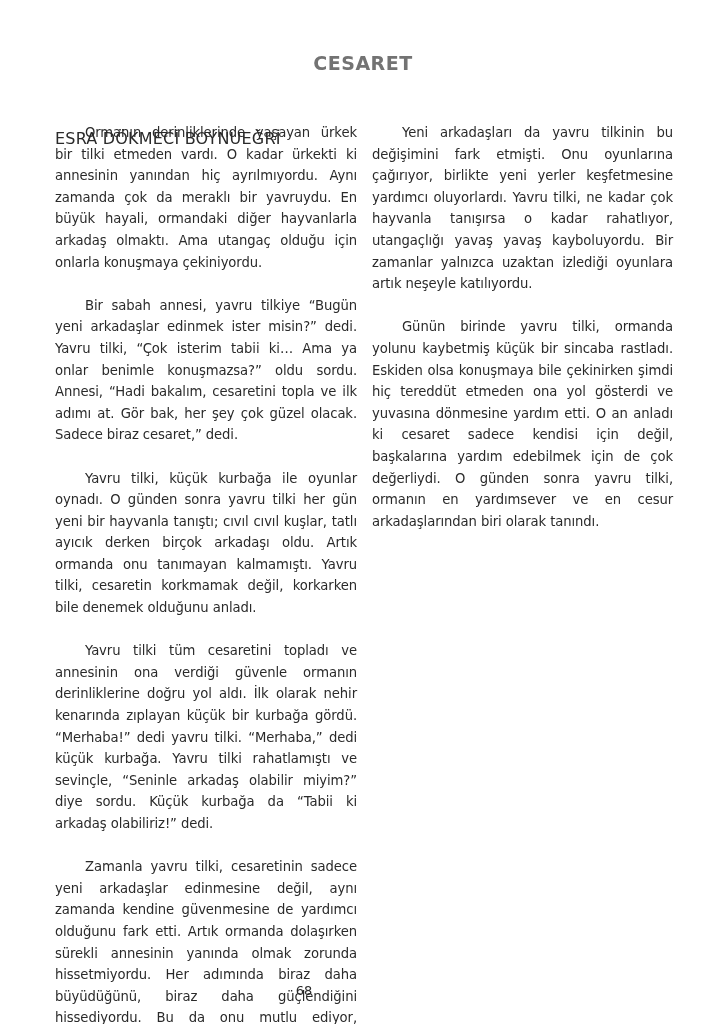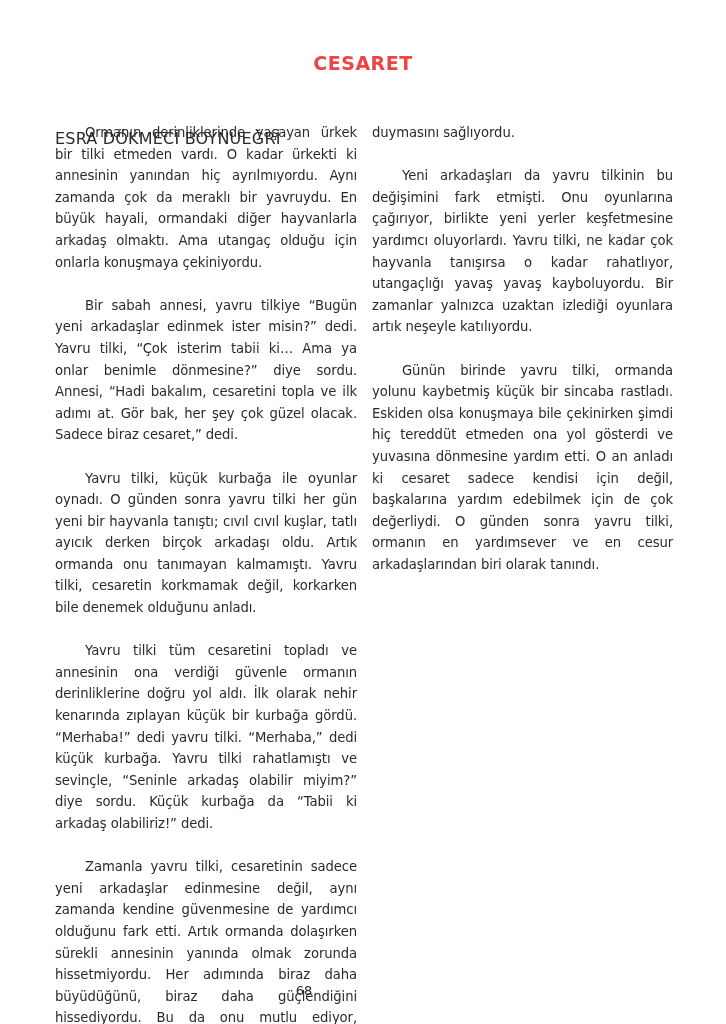--- a/index.html
+++ b/index.html
@@ -17,21 +17,21 @@
     }
     .title {
       position: absolute;
       top: 52px;
       left: 0;
       width: 726px;
       text-align: center;
       font-weight: bold;
       font-size: 19px;
       letter-spacing: 0.5px;
-      color: #ef4444;
+      color: #737373;
     }
     .author {
       position: absolute;
       top: 93px;
       left: 55px;
       font-size: 16px;
       letter-spacing: 0.2px;
       color: #2a2a2a;
       margin-top: 36px;
     }
@@ -63,25 +63,24 @@
     }
   </style>
 </head>
 <body>
 
 <div class="title">CESARET</div>
 <div class="author">ESRA DÖKMECİ BOYNUEĞRİ</div>
 
 <div class="column col-left">
   <p class="para">Ormanın derinliklerinde yaşayan ürkek bir tilki etmeden vardı. O kadar ürkekti ki annesinin yanından hiç ayrılmıyordu. Aynı zamanda çok da meraklı bir yavruydu. En büyük hayali, ormandaki diğer hayvanlarla arkadaş olmaktı. Ama utangaç olduğu için onlarla konuşmaya çekiniyordu.</p>
-  <p class="para">Bir sabah annesi, yavru tilkiye “Bugün yeni arkadaşlar edinmek ister misin?” dedi. Yavru tilki, “Çok isterim tabii ki… Ama ya onlar benimle dönmesine?” diye sordu. Annesi, “Hadi bakalım, cesaretini topla ve ilk adımı at. Gör bak, her şey çok güzel olacak. Sadece biraz cesaret,” dedi.</p>
+  <p class="para">Bir sabah annesi, yavru tilkiye “Bugün yeni arkadaşlar edinmek ister misin?” dedi. Yavru tilki, “Çok isterim tabii ki… Ama ya onlar benimle konuşmazsa?” oldu sordu. Annesi, “Hadi bakalım, cesaretini topla ve ilk adımı at. Gör bak, her şey çok güzel olacak. Sadece biraz cesaret,” dedi.</p>
   <p class="para">Yavru tilki, küçük kurbağa ile oyunlar oynadı. O günden sonra yavru tilki her gün yeni bir hayvanla tanıştı; cıvıl cıvıl kuşlar, tatlı ayıcık derken birçok arkadaşı oldu. Artık ormanda onu tanımayan kalmamıştı. Yavru tilki, cesaretin korkmamak değil, korkarken bile denemek olduğunu anladı.</p>
   <p class="para">Yavru tilki tüm cesaretini topladı ve annesinin ona verdiği güvenle ormanın derinliklerine doğru yol aldı. İlk olarak nehir kenarında zıplayan küçük bir kurbağa gördü. “Merhaba!” dedi yavru tilki. “Merhaba,” dedi küçük kurbağa. Yavru tilki rahatlamıştı ve sevinçle, “Seninle arkadaş olabilir miyim?” diye sordu. Küçük kurbağa da “Tabii ki arkadaş olabiliriz!” dedi.</p>
   <p class="para" style="text-align-last: justify;">Zamanla yavru tilki, cesaretinin sadece yeni arkadaşlar edinmesine değil, aynı zamanda kendine güvenmesine de yardımcı olduğunu fark etti. Artık ormanda dolaşırken sürekli annesinin yanında olmak zorunda hissetmiyordu. Her adımında biraz daha büyüdüğünü, biraz daha güçlendiğini hissediyordu. Bu da onu mutlu ediyor, kendisiyle gurur</p>
 </div>
 
 <div class="column col-right">
-  <p class="para noindent">duymasını sağlıyordu.</p>
   <p class="para">Yeni arkadaşları da yavru tilkinin bu değişimini fark etmişti. Onu oyunlarına çağırıyor, birlikte yeni yerler keşfetmesine yardımcı oluyorlardı. Yavru tilki, ne kadar çok hayvanla tanışırsa o kadar rahatlıyor, utangaçlığı yavaş yavaş kayboluyordu. Bir zamanlar yalnızca uzaktan izlediği oyunlara artık neşeyle katılıyordu.</p>
   <p class="para">Günün birinde yavru tilki, ormanda yolunu kaybetmiş küçük bir sincaba rastladı. Eskiden olsa konuşmaya bile çekinirken şimdi hiç tereddüt etmeden ona yol gösterdi ve yuvasına dönmesine yardım etti. O an anladı ki cesaret sadece kendisi için değil, başkalarına yardım edebilmek için de çok değerliydi. O günden sonra yavru tilki, ormanın en yardımsever ve en cesur arkadaşlarından biri olarak tanındı.</p>
 </div>
 
 <div class="page-number">68</div>
 
 </body></html>

